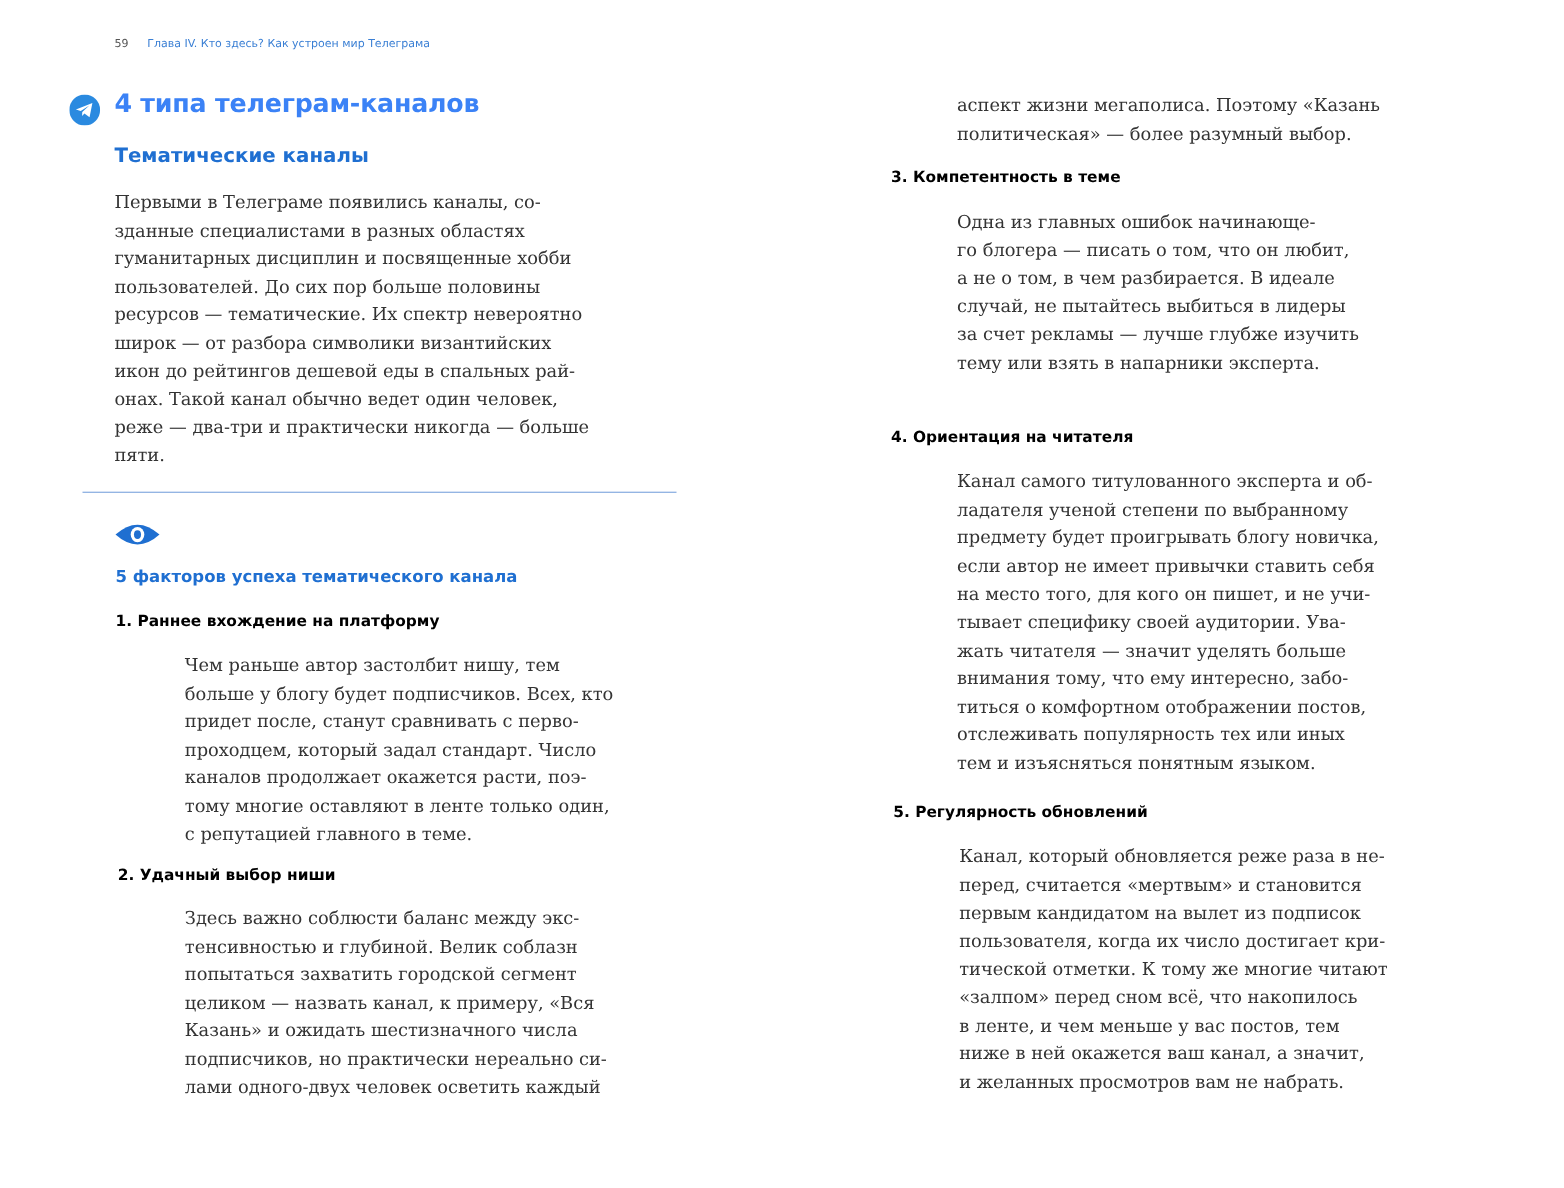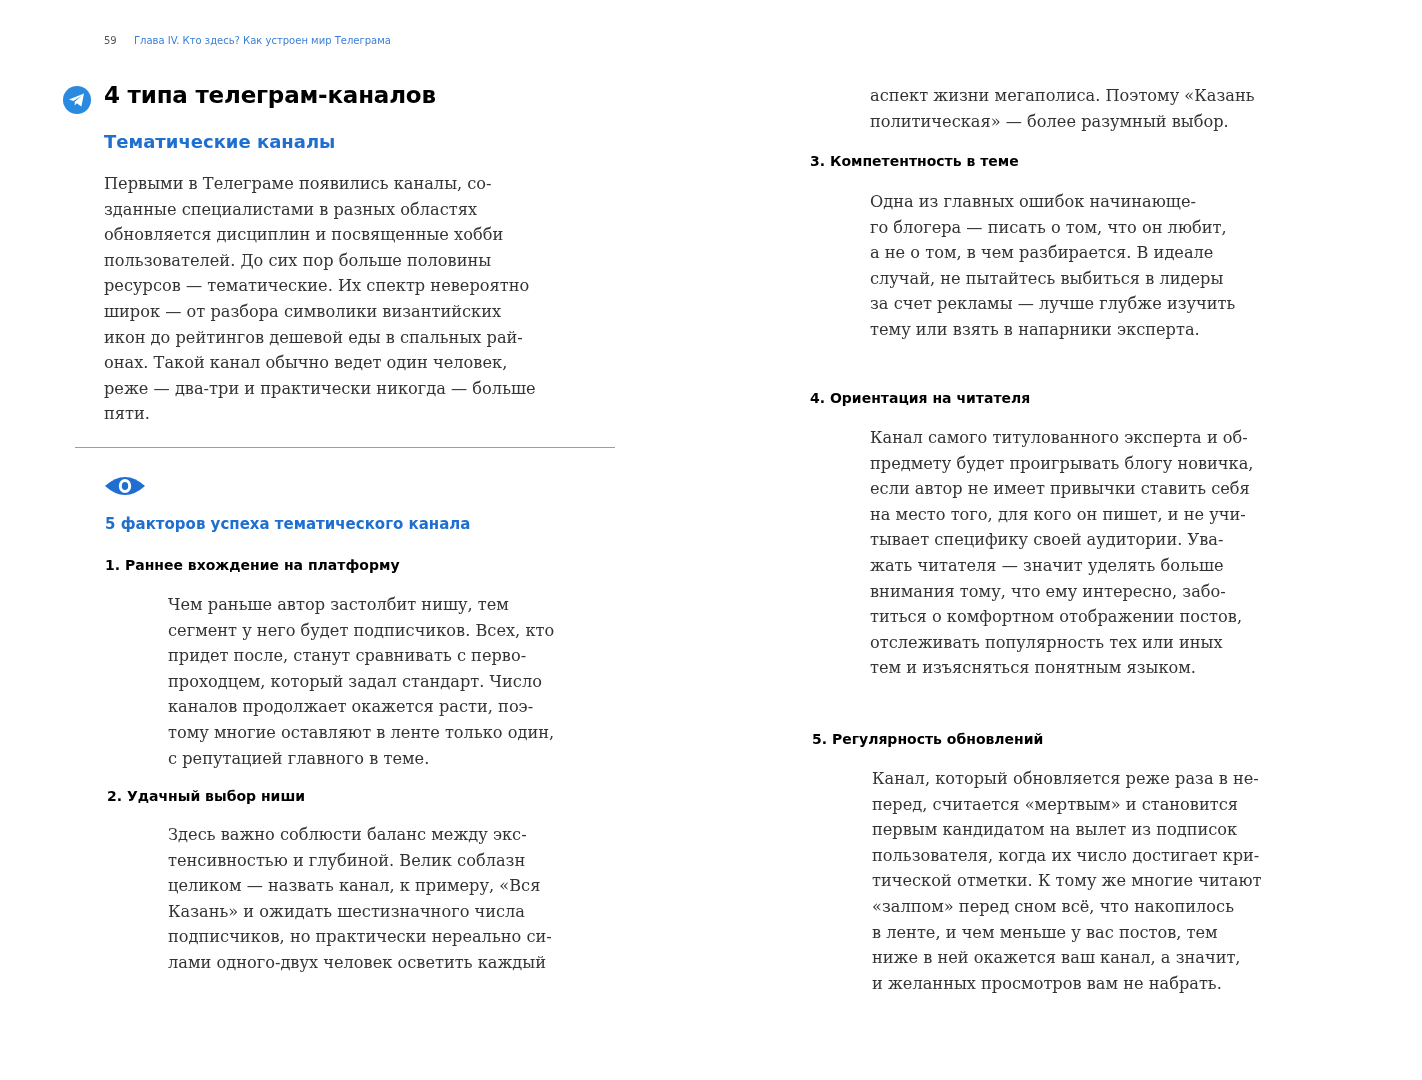--- a/index.html
+++ b/index.html
@@ -34,21 +34,21 @@
       width: 28px;
       height: 28px;
     }
     .main-title {
       position: absolute;
       left: 104px;
       top: 82px;
       font-family: "DejaVu Sans", sans-serif;
       font-weight: bold;
       font-size: 23px;
-      color: #000000;
+      color: #3b82f6;
       white-space: nowrap;
       letter-spacing: -0.2px;
     }
     .sub-title {
       position: absolute;
       left: 104px;
       top: 131px;
       font-family: "DejaVu Sans", sans-serif;
       font-weight: bold;
       font-size: 18px;
@@ -112,21 +112,21 @@
   <circle cx="14" cy="14" r="14" fill="#2a8ae0"></circle>
   <path d="M6 13.6 L21 7.6 L18.4 20.6 L13.8 17.2 L11.6 19.4 L11.8 15.8 L18.2 10 L10.4 14.9 Z" fill="#ffffff"></path>
 </svg>
 
 <div class="main-title">4 типа телеграм-каналов</div>
 <div class="sub-title">Тематические каналы</div>
 
 <div class="para" style="left:104px; top:171px;">
   <span class="line">Первыми в Телеграме появились каналы, со-</span>
   <span class="line">зданные специалистами в разных областях</span>
-  <span class="line">обновляется дисциплин и посвященные хобби</span>
+  <span class="line">гуманитарных дисциплин и посвященные хобби</span>
   <span class="line">пользователей. До сих пор больше половины</span>
   <span class="line">ресурсов — тематические. Их спектр невероятно</span>
   <span class="line">широк — от разбора символики византийских</span>
   <span class="line">икон до рейтингов дешевой еды в спальных рай-</span>
   <span class="line">онах. Такой канал обычно ведет один человек,</span>
   <span class="line">реже — два-три и практически никогда — больше</span>
   <span class="line">пяти.</span>
 </div>
 
 <div class="divider"></div>
@@ -135,32 +135,33 @@
   <path d="M1 11 Q21 -7 41 11 Q21 29 1 11 Z" fill="#1f6fd1"></path>
   <ellipse cx="21" cy="11" rx="6.2" ry="7" fill="#ffffff"></ellipse>
   <ellipse cx="21" cy="11" rx="3.2" ry="4" fill="#1f6fd1"></ellipse>
 </svg>
 
 <div class="factors-title">5 факторов успеха тематического канала</div>
 
 <div class="factor-heading" style="left:105px; top:557px;">1. Раннее вхождение на платформу</div>
 <div class="para" style="left:168px; top:592px;">
   <span class="line">Чем раньше автор застолбит нишу, тем</span>
-  <span class="line">сегмент у него будет подписчиков. Всех, кто</span>
+  <span class="line">больше у блогу будет подписчиков. Всех, кто</span>
   <span class="line">придет после, станут сравнивать с перво-</span>
   <span class="line">проходцем, который задал стандарт. Число</span>
   <span class="line">каналов продолжает окажется расти, поэ-</span>
   <span class="line">тому многие оставляют в ленте только один,</span>
   <span class="line">с репутацией главного в теме.</span>
 </div>
 
 <div class="factor-heading" style="left:107px; top:788px;">2. Удачный выбор ниши</div>
 <div class="para" style="left:168px; top:822px;">
   <span class="line">Здесь важно соблюсти баланс между экс-</span>
   <span class="line">тенсивностью и глубиной. Велик соблазн</span>
+  <span class="line">попытаться захватить городской сегмент</span>
   <span class="line">целиком — назвать канал, к примеру, «Вся</span>
   <span class="line">Казань» и ожидать шестизначного числа</span>
   <span class="line">подписчиков, но практически нереально си-</span>
   <span class="line">лами одного-двух человек осветить каждый</span>
 </div>
 
 <div class="para" style="left:870px; top:83px;">
   <span class="line">аспект жизни мегаполиса. Поэтому «Казань</span>
   <span class="line">политическая» — более разумный выбор.</span>
 </div>
@@ -171,20 +172,21 @@
   <span class="line">го блогера — писать о том, что он любит,</span>
   <span class="line">а не о том, в чем разбирается. В идеале</span>
   <span class="line">случай, не пытайтесь выбиться в лидеры</span>
   <span class="line">за счет рекламы — лучше глубже изучить</span>
   <span class="line">тему или взять в напарники эксперта.</span>
 </div>
 
 <div class="factor-heading" style="left:810px; top:390px;">4. Ориентация на читателя</div>
 <div class="para" style="left:870px; top:425px;">
   <span class="line">Канал самого титулованного эксперта и об-</span>
+  <span class="line">ладателя ученой степени по выбранному</span>
   <span class="line">предмету будет проигрывать блогу новичка,</span>
   <span class="line">если автор не имеет привычки ставить себя</span>
   <span class="line">на место того, для кого он пишет, и не учи-</span>
   <span class="line">тывает специфику своей аудитории. Ува-</span>
   <span class="line">жать читателя — значит уделять больше</span>
   <span class="line">внимания тому, что ему интересно, забо-</span>
   <span class="line">титься о комфортном отображении постов,</span>
   <span class="line">отслеживать популярность тех или иных</span>
   <span class="line">тем и изъясняться понятным языком.</span>
 </div>

